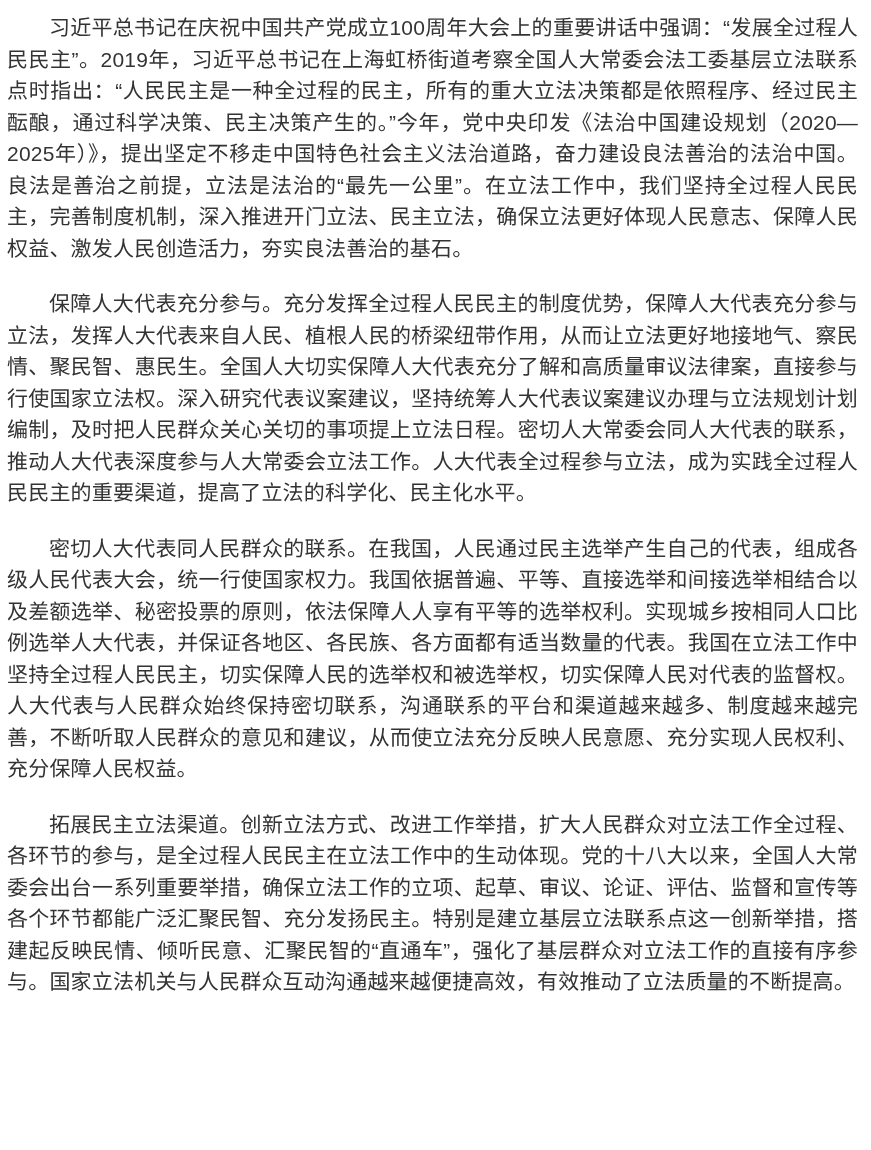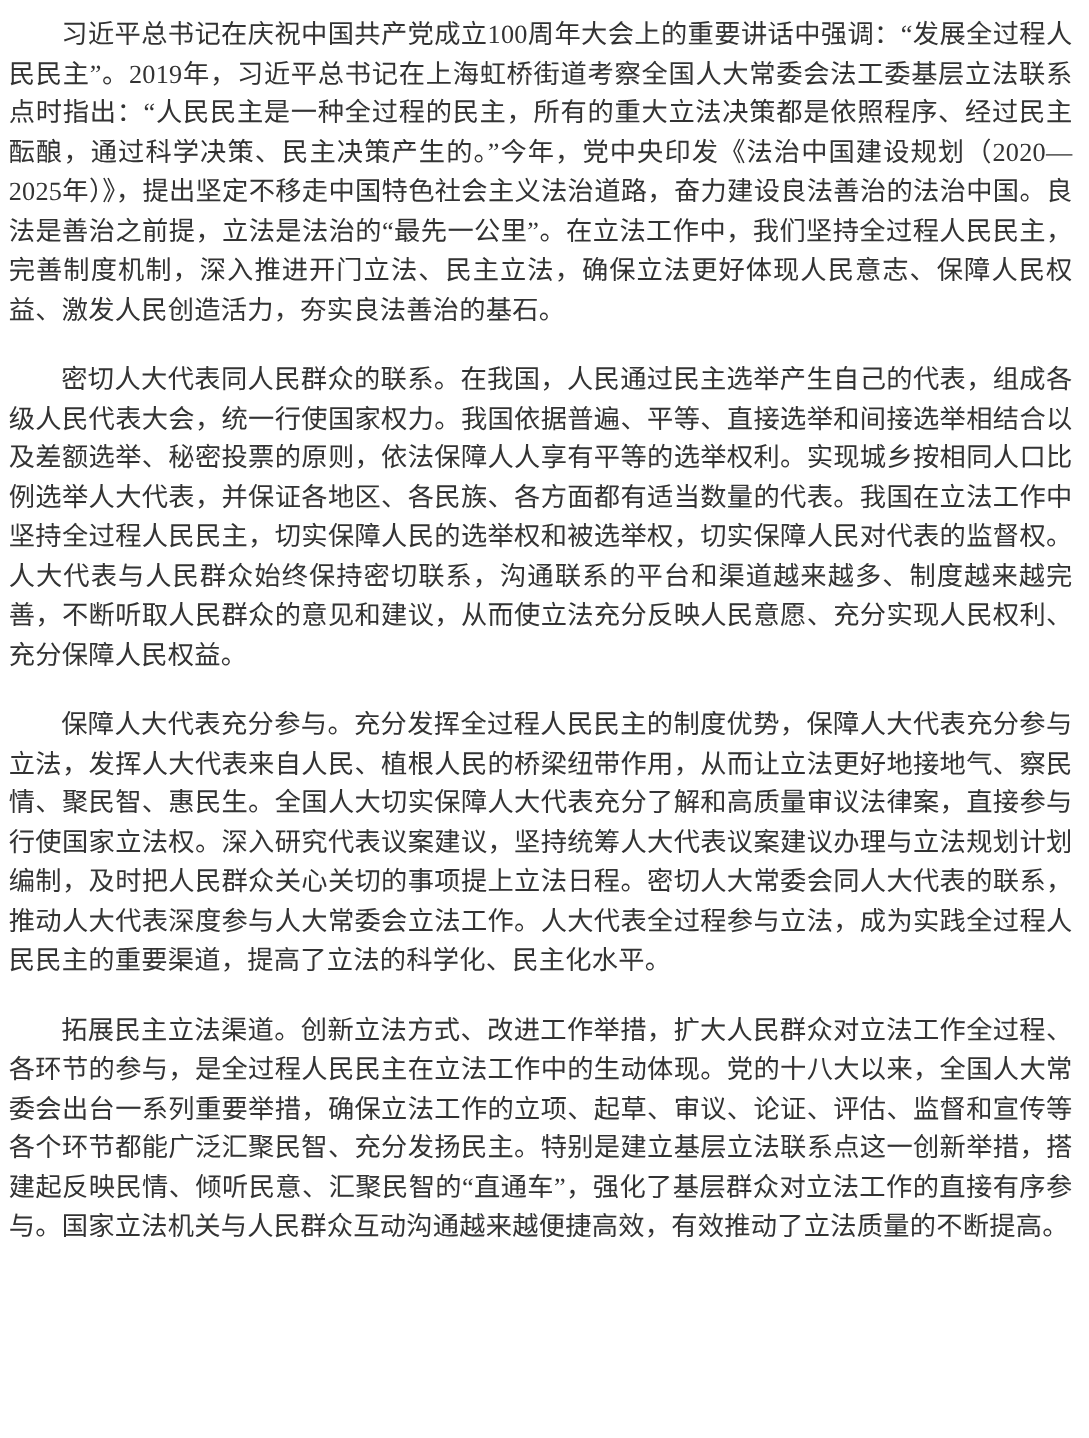--- a/index.html
+++ b/index.html
@@ -18,25 +18,24 @@
     font-size: 21px;
     line-height: 31.5px;
     color: #333333;
     text-align: justify;
     text-justify: inter-ideograph;
     letter-spacing: 0.2px;
   }
   .article p {
     margin: 0 0 24px 0;
     text-indent: 2em;
-    font-family: Liberation Serif, serif;
   }
 </style>
 </head>
 <body>
 
 <div class="article">
   <p>习近平总书记在庆祝中国共产党成立100周年大会上的重要讲话中强调：“发展全过程人民民主”。2019年，习近平总书记在上海虹桥街道考察全国人大常委会法工委基层立法联系点时指出：“人民民主是一种全过程的民主，所有的重大立法决策都是依照程序、经过民主酝酿，通过科学决策、民主决策产生的。”今年，党中央印发《法治中国建设规划（2020—2025年）》，提出坚定不移走中国特色社会主义法治道路，奋力建设良法善治的法治中国。良法是善治之前提，立法是法治的“最先一公里”。在立法工作中，我们坚持全过程人民民主，完善制度机制，深入推进开门立法、民主立法，确保立法更好体现人民意志、保障人民权益、激发人民创造活力，夯实良法善治的基石。</p>
+  <p>保障人大代表充分参与。充分发挥全过程人民民主的制度优势，保障人大代表充分参与立法，发挥人大代表来自人民、植根人民的桥梁纽带作用，从而让立法更好地接地气、察民情、聚民智、惠民生。全国人大切实保障人大代表充分了解和高质量审议法律案，直接参与行使国家立法权。深入研究代表议案建议，坚持统筹人大代表议案建议办理与立法规划计划编制，及时把人民群众关心关切的事项提上立法日程。密切人大常委会同人大代表的联系，推动人大代表深度参与人大常委会立法工作。人大代表全过程参与立法，成为实践全过程人民民主的重要渠道，提高了立法的科学化、民主化水平。</p>
   <p>密切人大代表同人民群众的联系。在我国，人民通过民主选举产生自己的代表，组成各级人民代表大会，统一行使国家权力。我国依据普遍、平等、直接选举和间接选举相结合以及差额选举、秘密投票的原则，依法保障人人享有平等的选举权利。实现城乡按相同人口比例选举人大代表，并保证各地区、各民族、各方面都有适当数量的代表。我国在立法工作中坚持全过程人民民主，切实保障人民的选举权和被选举权，切实保障人民对代表的监督权。人大代表与人民群众始终保持密切联系，沟通联系的平台和渠道越来越多、制度越来越完善，不断听取人民群众的意见和建议，从而使立法充分反映人民意愿、充分实现人民权利、充分保障人民权益。</p>
-  <p>保障人大代表充分参与。充分发挥全过程人民民主的制度优势，保障人大代表充分参与立法，发挥人大代表来自人民、植根人民的桥梁纽带作用，从而让立法更好地接地气、察民情、聚民智、惠民生。全国人大切实保障人大代表充分了解和高质量审议法律案，直接参与行使国家立法权。深入研究代表议案建议，坚持统筹人大代表议案建议办理与立法规划计划编制，及时把人民群众关心关切的事项提上立法日程。密切人大常委会同人大代表的联系，推动人大代表深度参与人大常委会立法工作。人大代表全过程参与立法，成为实践全过程人民民主的重要渠道，提高了立法的科学化、民主化水平。</p>
   <p>拓展民主立法渠道。创新立法方式、改进工作举措，扩大人民群众对立法工作全过程、各环节的参与，是全过程人民民主在立法工作中的生动体现。党的十八大以来，全国人大常委会出台一系列重要举措，确保立法工作的立项、起草、审议、论证、评估、监督和宣传等各个环节都能广泛汇聚民智、充分发扬民主。特别是建立基层立法联系点这一创新举措，搭建起反映民情、倾听民意、汇聚民智的“直通车”，强化了基层群众对立法工作的直接有序参与。国家立法机关与人民群众互动沟通越来越便捷高效，有效推动了立法质量的不断提高。</p>
 
 </div>
 
 </body></html>

